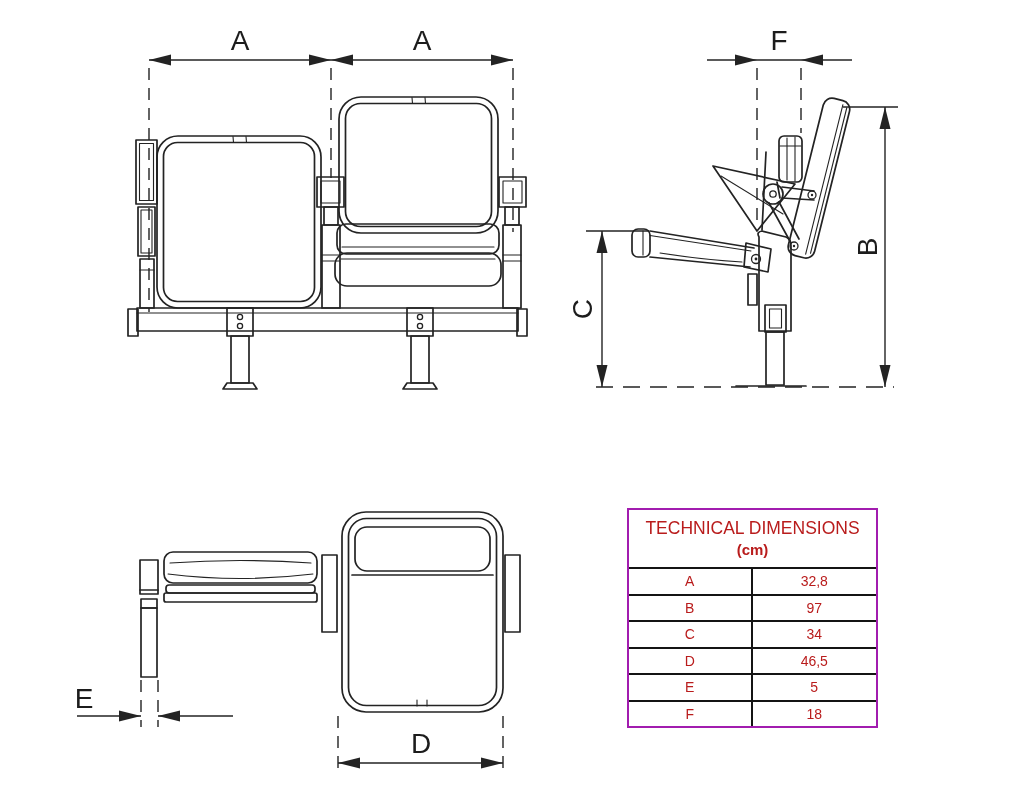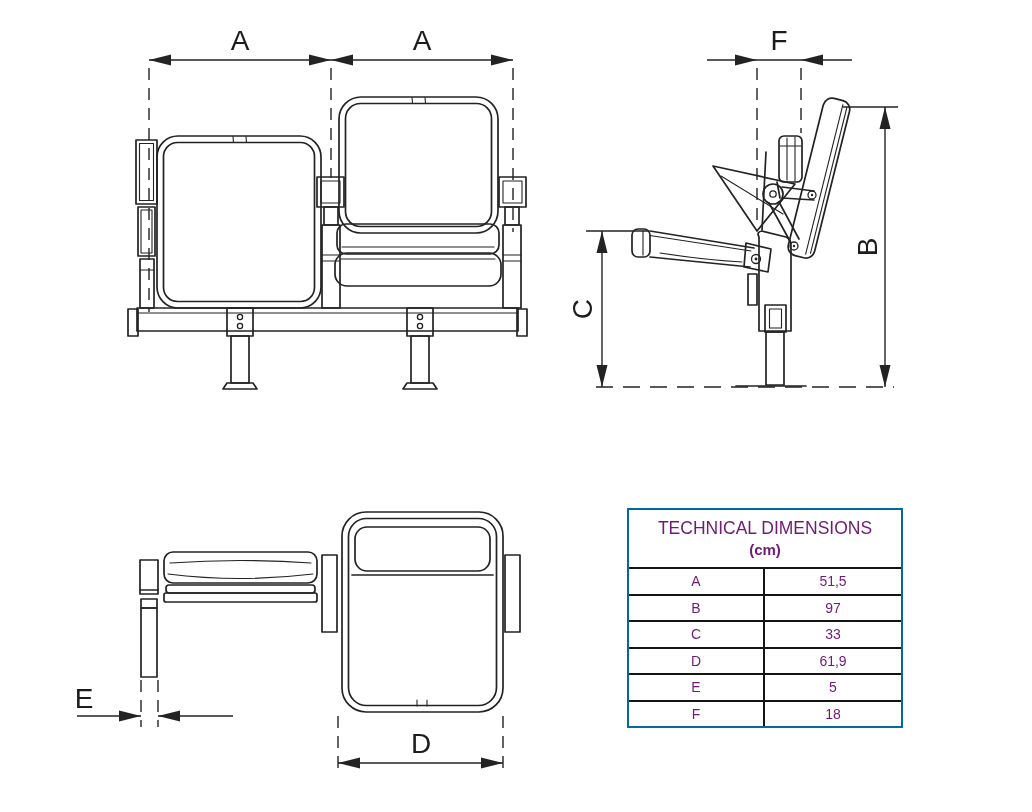--- a/index.html
+++ b/index.html
@@ -9,23 +9,23 @@
   
   .ol{fill:none;stroke:#232323;stroke-width:1.7;stroke-linejoin:round;stroke-linecap:round;}
   .thin{fill:none;stroke:#232323;stroke-width:1.1;stroke-linejoin:round;stroke-linecap:round;}
   .dim{fill:none;stroke:#232323;stroke-width:1.4;}
   .ext{fill:none;stroke:#232323;stroke-width:1.4;stroke-dasharray:12 8;}
   .ground{fill:none;stroke:#232323;stroke-width:1.6;stroke-dasharray:17 10;}
   .ah{fill:#232323;stroke:none;}
   .hole{fill:none;stroke:#232323;stroke-width:1.3;}
   .lbl{font-family:"Liberation Sans",sans-serif;font-size:28px;fill:#1c1c1c;}
   
-  .dim-table{position:absolute;left:627px;top:508px;width:276px;height:220px;
-             border:2px solid #0369a1;background:#fff;display:flex;flex-direction:column;
-             box-sizing:border-box;color:#701a75;}
+  .dim-table{position:absolute;left:627px;top:508px;width:251px;height:220px;
+             border:2px solid #a21caf;background:#fff;display:flex;flex-direction:column;
+             box-sizing:border-box;color:#b91c1c;}
   .t-header{height:57px;flex:0 0 57px;border-bottom:2px solid #141414;display:flex;
             flex-direction:column;align-items:center;justify-content:center;line-height:1.3;}
   .t-title{font-size:17.5px;}
   .t-unit{font-size:15px;font-weight:bold;}
   .t-row{flex:1;display:flex;border-bottom:2px solid #141414;box-sizing:border-box;}
   .t-row:last-child{border-bottom:none;}
   .t-cell{display:flex;align-items:center;justify-content:center;font-size:14px;box-sizing:border-box;}
   .t-cell.letter{width:50%;border-right:2px solid #141414;}
   .t-cell.value{width:50%;}
 </style>
@@ -255,33 +255,33 @@
   </g>
 </svg>
 
 <div class="dim-table">
   <div class="t-header">
     <div class="t-title">TECHNICAL DIMENSIONS</div>
     <div class="t-unit">(cm)</div>
   </div>
   <div class="t-row">
     <div class="t-cell letter">A</div>
-    <div class="t-cell value">51,5</div>
+    <div class="t-cell value">32,8</div>
   </div>
   <div class="t-row">
     <div class="t-cell letter">B</div>
     <div class="t-cell value">97</div>
   </div>
   <div class="t-row">
     <div class="t-cell letter">C</div>
-    <div class="t-cell value">33</div>
+    <div class="t-cell value">34</div>
   </div>
   <div class="t-row">
     <div class="t-cell letter">D</div>
-    <div class="t-cell value">61,9</div>
+    <div class="t-cell value">46,5</div>
   </div>
   <div class="t-row">
     <div class="t-cell letter">E</div>
     <div class="t-cell value">5</div>
   </div>
   <div class="t-row">
     <div class="t-cell letter">F</div>
     <div class="t-cell value">18</div>
   </div>
 </div>

